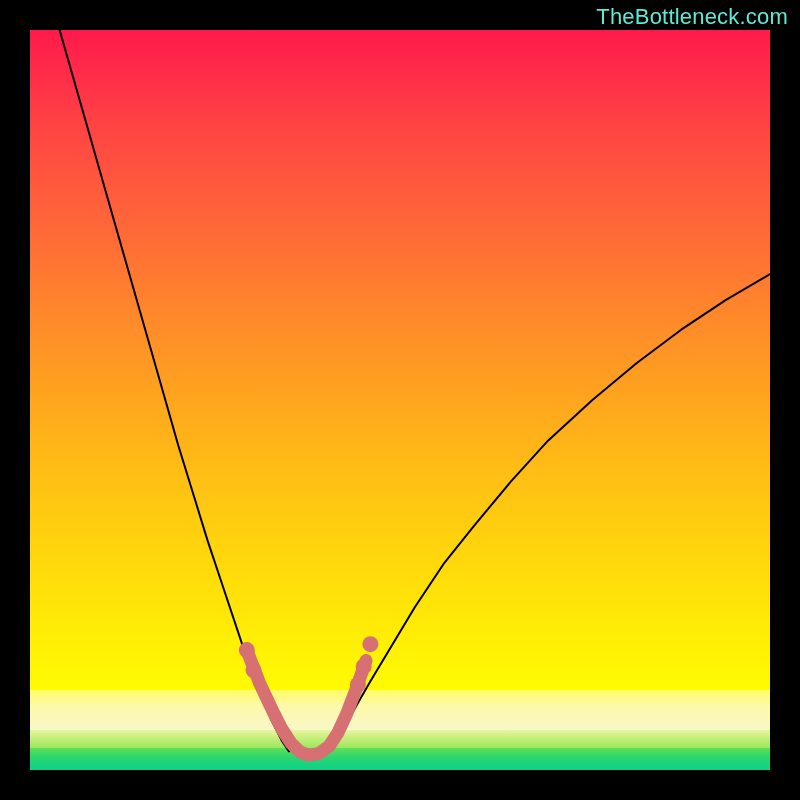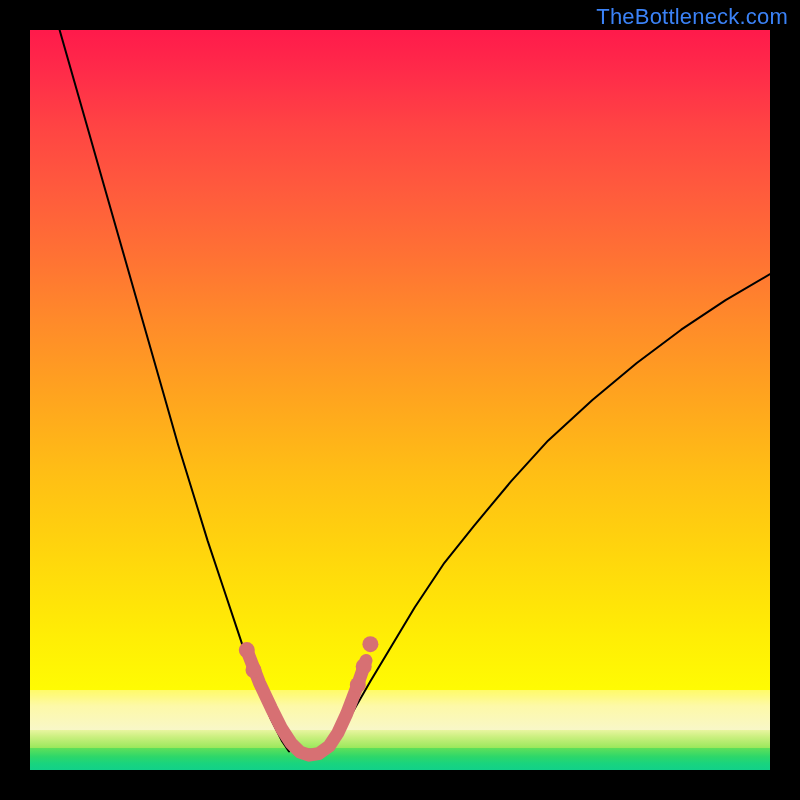--- a/index.html
+++ b/index.html
@@ -14,21 +14,21 @@
   .frame {
     position: relative;
     width: 800px;
     height: 800px;
     background: #000;
   }
   .watermark {
     position: absolute;
     top: 4px;
     right: 12px;
-    color: #3b82f6;
+    color: #5eead4;
     font-size: 22px;
     font-weight: 500;
     letter-spacing: 0.2px;
     z-index: 10;
   }
   .plot-area {
     position: absolute;
     left: 30px;
     top: 30px;
     width: 740px;

